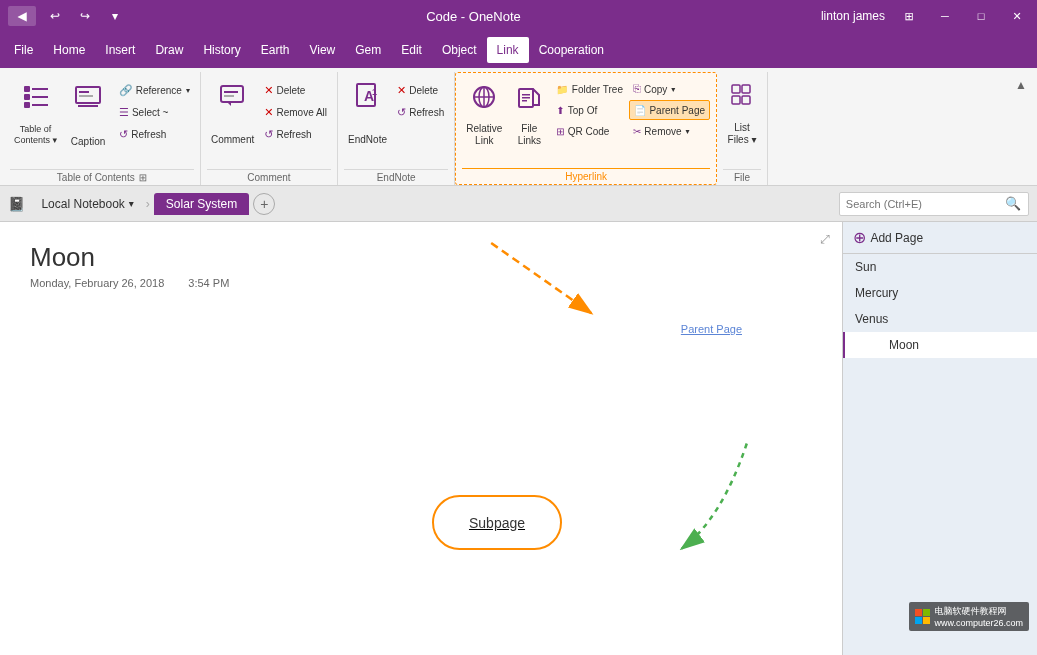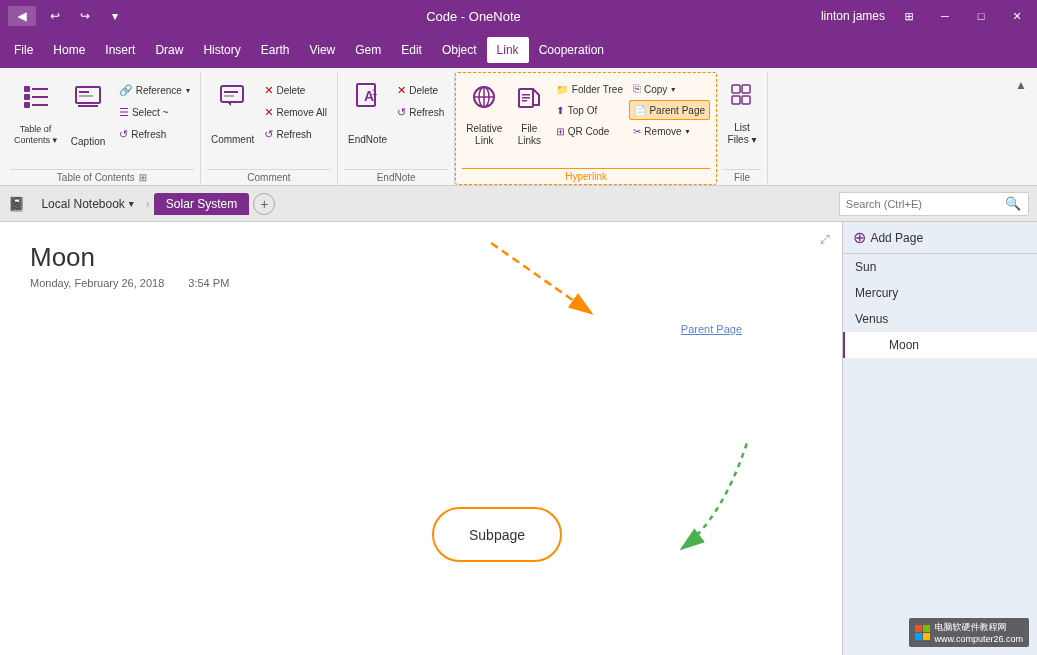--- a/index.html
+++ b/index.html
@@ -533,40 +533,40 @@
         </marker>
       </defs>
 
       <path d="M 745 205 Q 720 280 680 310" stroke="#4CAF50" stroke-width="2.5" stroke-dasharray="5,5" fill="none" marker-end="url(#green-arrow-m)"></path>
     </svg>
 
     <div style="position:absolute; top:100px; right:100px;">
       <a style="color:#5c85d6; font-size:11px; text-decoration:underline; cursor:pointer;">Parent Page</a>
     </div>
 
-    <div style="position:absolute; bottom:93px; right:280px; width:130px; height:55px; border:2px solid #FF8C00; border-radius:40px; background:rgba(255,255,255,0.95); display:flex; align-items:center; justify-content:center;">
+    <div style="position:absolute; bottom:105px; right:280px; width:130px; height:55px; border:2px solid #FF8C00; border-radius:40px; background:rgba(255,255,255,0.95); display:flex; align-items:center; justify-content:center;text-decoration:underline;">
       <span style="font-size:14px; color:#333;">Subpage</span>
     </div>
   </div>
 
   <div class="sidebar">
     <div class="add-page-btn">
       <span style="font-size:16px; color:#7B2D8B;">⊕</span>
       <span>Add Page</span>
     </div>
     <div class="page-list">
       <div class="page-item">Sun</div>
       <div class="page-item subpage">Mercury</div>
       <div class="page-item subpage">Venus</div>
       <div class="page-item subpage active" style="padding-left:44px;">Moon</div>
     </div>
   </div>
 </div>
 
-<div class="watermark" style="position:fixed; bottom:8px; right:8px;">
+<div class="watermark" style="position:fixed; bottom:24px; right:8px;">
   <div class="win-logo">
     <div style="display:grid; grid-template-columns:1fr 1fr; gap:1px;">
       <div class="win-sq" style="background:#f25022;"></div>
       <div class="win-sq" style="background:#7fba00;"></div>
       <div class="win-sq" style="background:#00a4ef;"></div>
       <div class="win-sq" style="background:#ffb900;"></div>
     </div>
   </div>
   <div>
     <div>电脑软硬件教程网</div>

